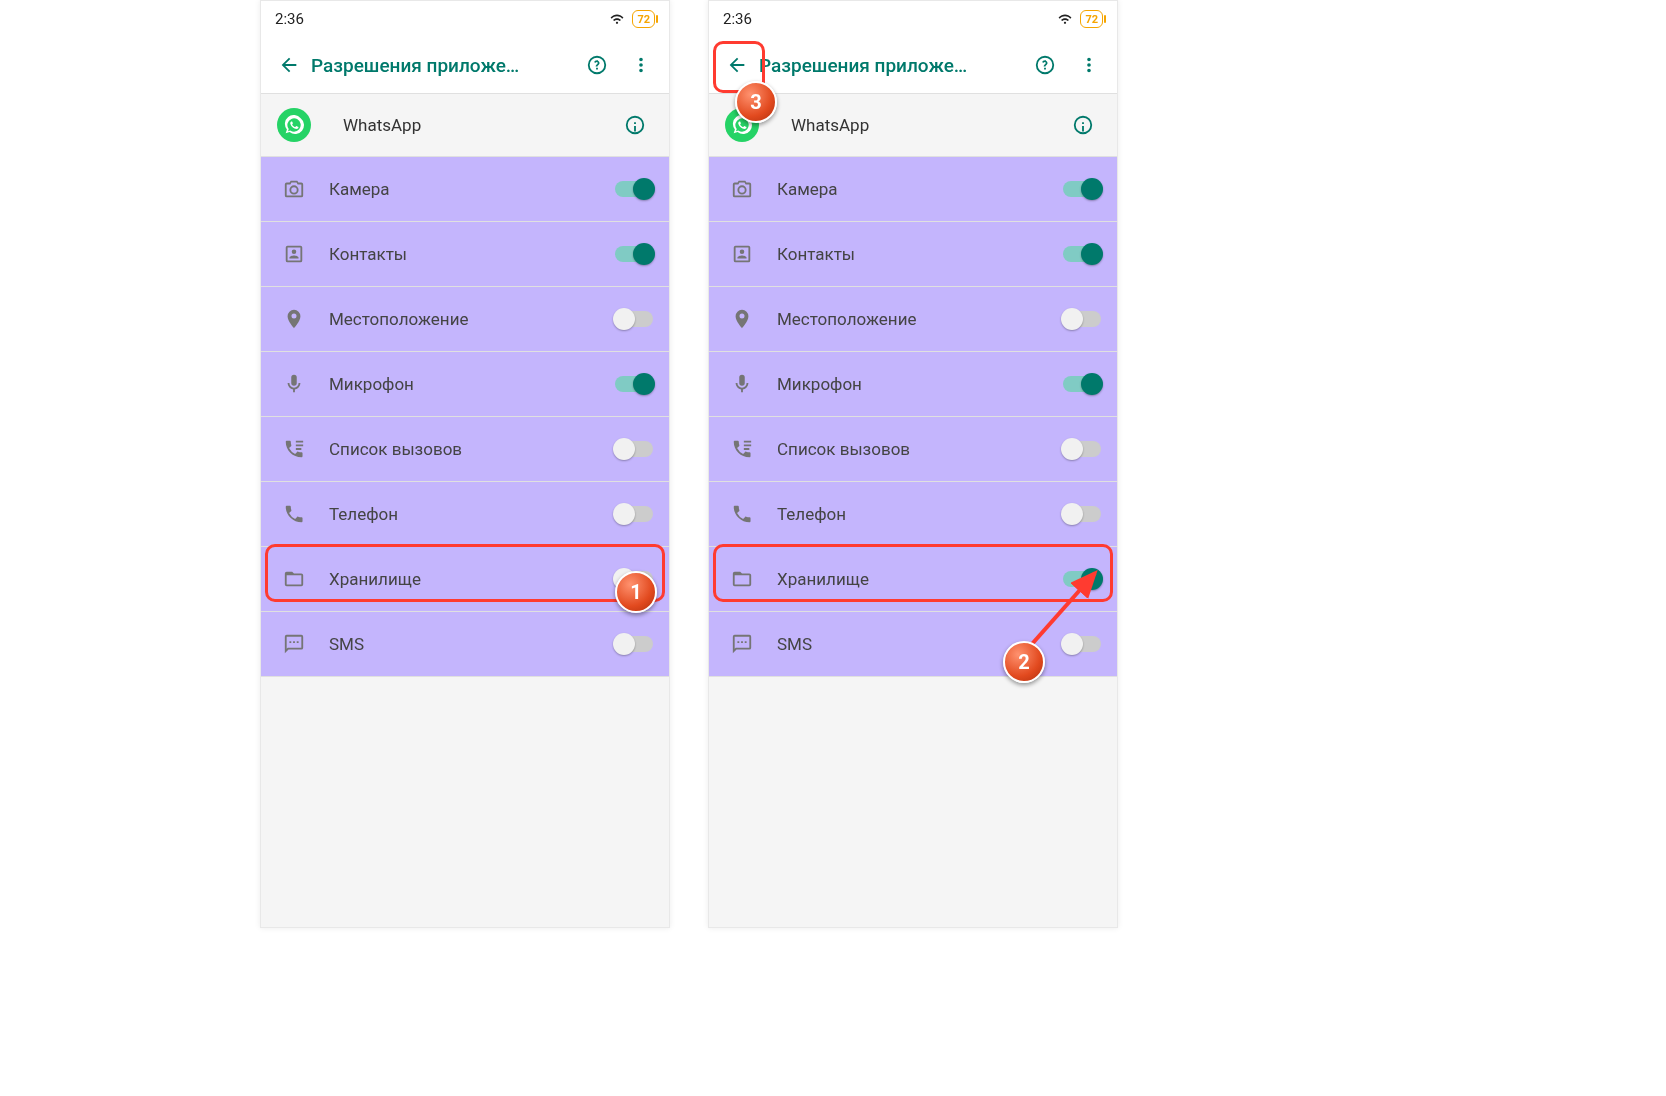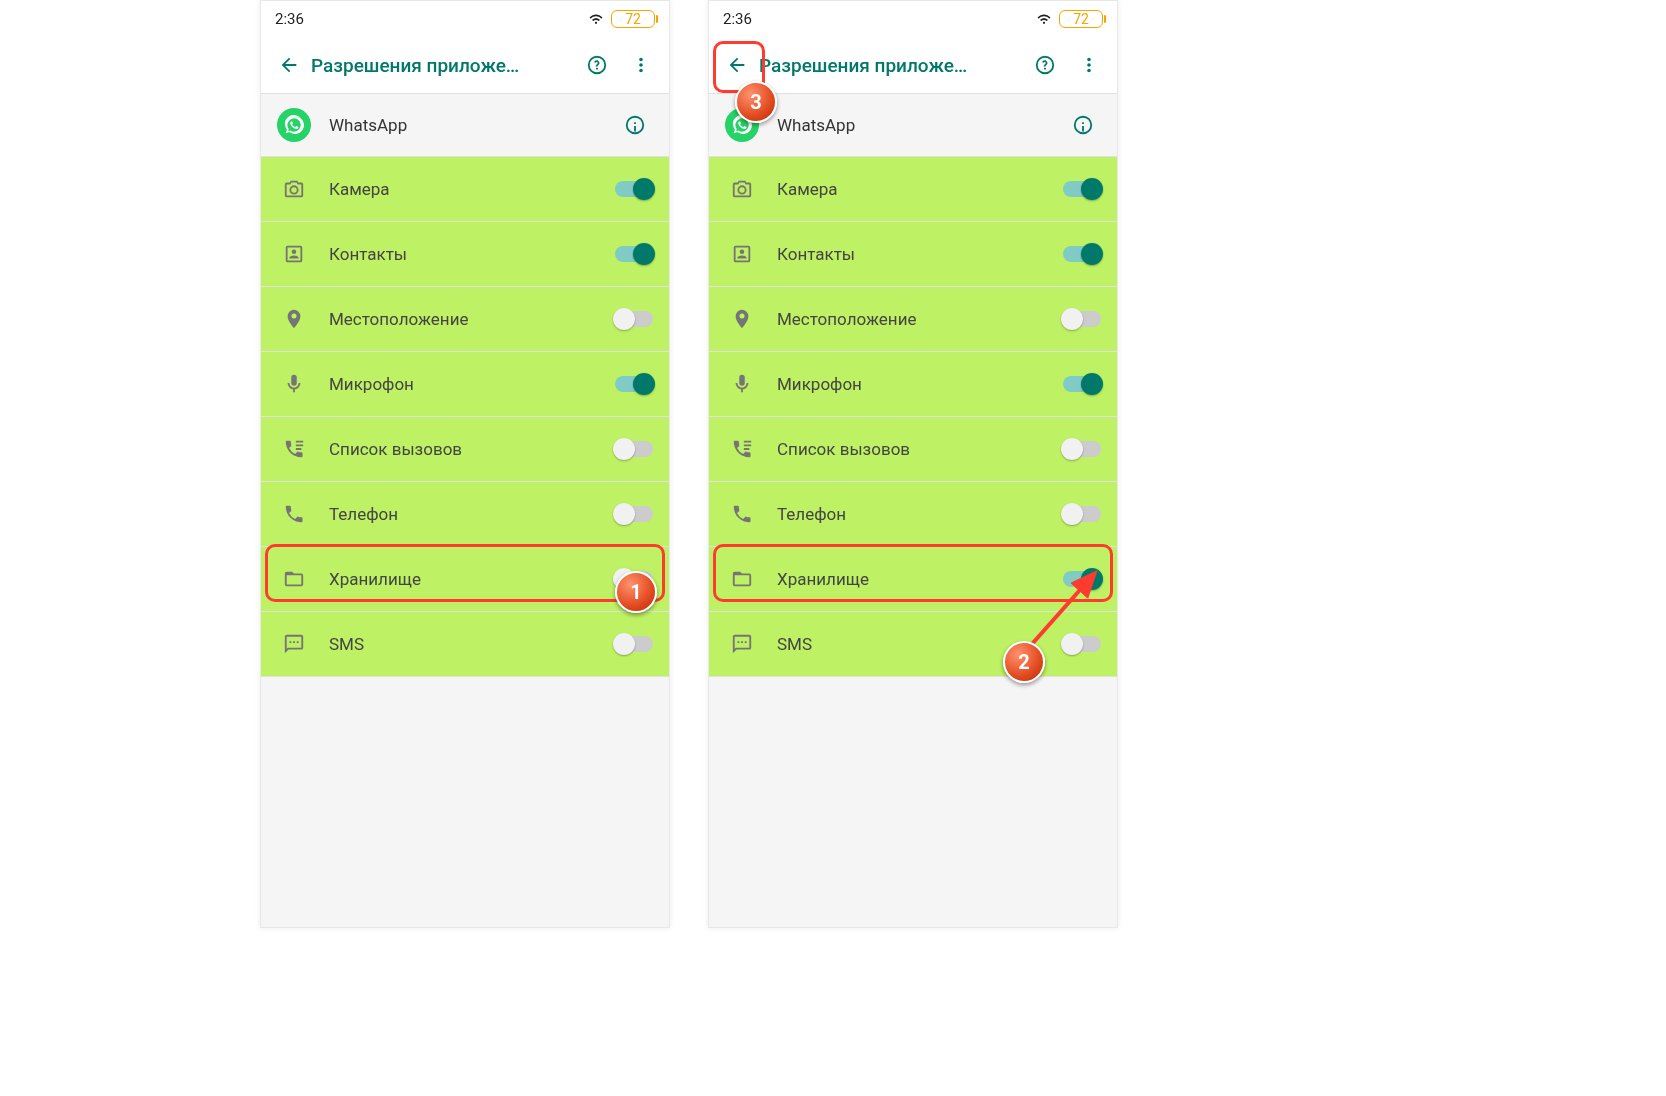--- a/index.html
+++ b/index.html
@@ -47,21 +47,21 @@
     align-items: center;
     justify-content: space-between;
     padding: 0 14px;
     font-size: 15px;
     color: #222;
   }
   .status-right { display: flex; align-items: center; gap: 6px; }
   .batt {
     display: inline-flex; align-items: center;
     border: 1.5px solid #f6a500; border-radius: 6px;
-    padding: 0 13px; height: 16px; font-size: 14px; color: #f6a500; font-weight: 400;
+    padding: 0 4px; height: 16px; font-size: 11px; color: #f6a500; font-weight: 700;
     position: relative;
   }
   .batt::after {
     content: ""; position: absolute; right: -4px; top: 4px; width: 2px; height: 8px;
     background: #f6a500; border-radius: 1px;
   }
 
   
   .toolbar {
     height: 56px;
@@ -85,41 +85,41 @@
     color: var(--teal);
     white-space: nowrap; overflow: hidden; text-overflow: ellipsis;
     margin-left: -4px;
   }
 
   
   .app-row {
     height: 62px;
     display: flex; align-items: center;
     padding: 0 16px;
-    gap: 18px;
+    gap: 32px;
     background: var(--gray-bg);
     border-bottom: 1px solid var(--divider);
   }
   .wa-icon {
     width: 34px; height: 34px; border-radius: 50%;
     background: var(--whatsapp-green);
     display:flex;align-items:center;justify-content:center;
   }
   .wa-icon svg { width: 20px; height: 20px; fill: #fff; }
   .app-name { flex: 1; font-size: 17px; color: #333; }
   .info-icon { color: var(--teal); }
 
   
   .row {
     height: 64px;
     display: flex; align-items: center;
     padding: 0 16px;
     gap: 18px;
     border-bottom: 1px solid var(--divider);
-    background: #bef264;
+    background: #c4b5fd;
     position: relative;
   }
   .row .icon { width: 34px; display:flex; align-items:center; justify-content:center; color: var(--gray-icon); }
   .row .icon svg { width: 22px; height: 22px; }
   .row .label { flex: 1; font-size: 17px; color: #444; }
   .toggle {
     width: 38px; height: 16px; border-radius: 10px;
     background: #ccc; position: relative;
   }
   .toggle .knob {

